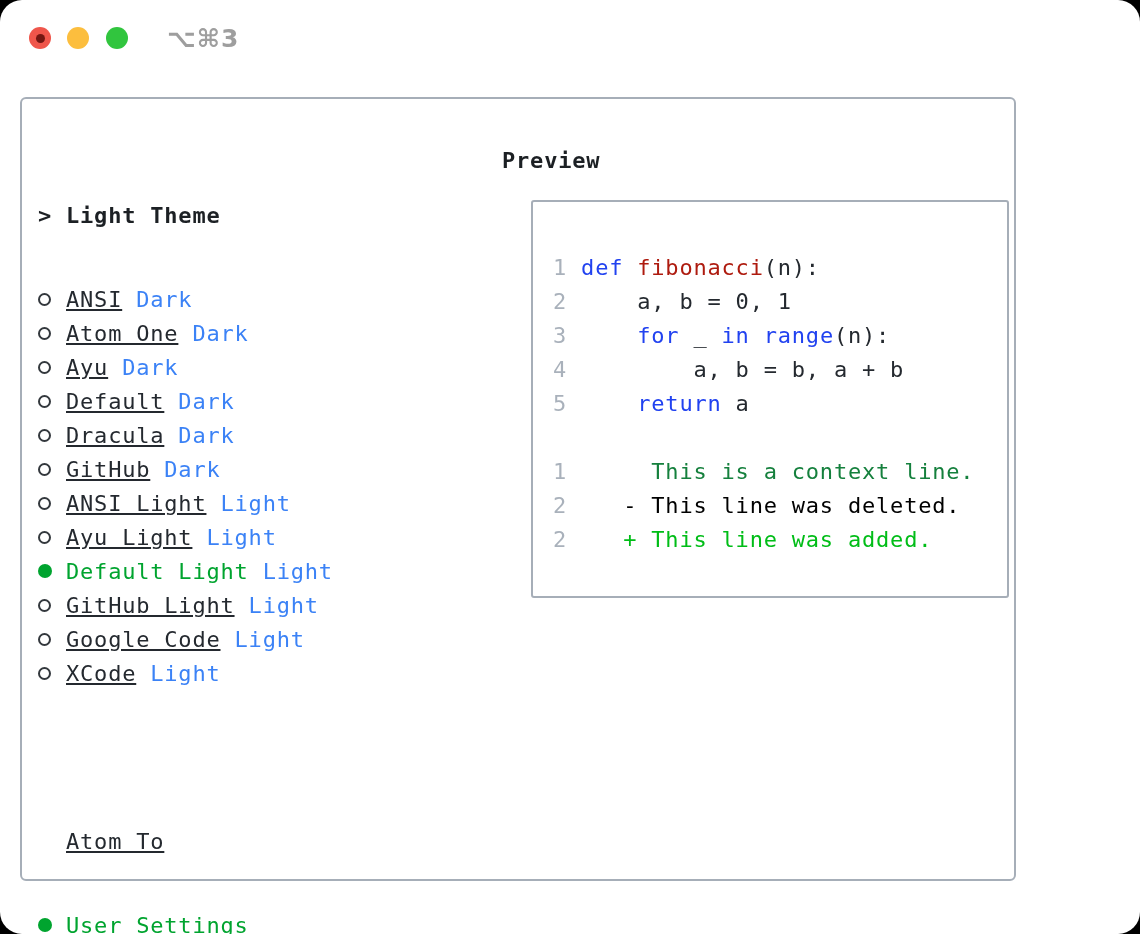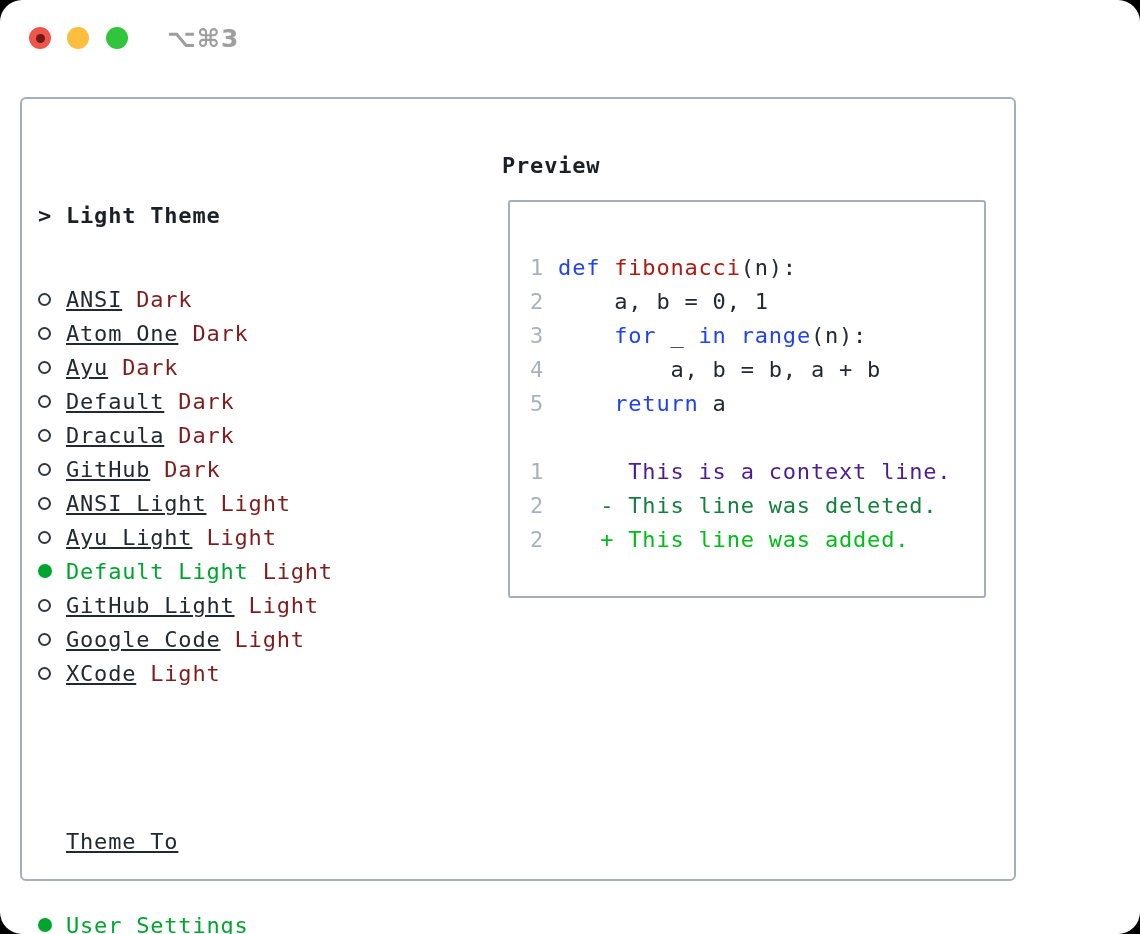--- a/index.html
+++ b/index.html
@@ -28,37 +28,37 @@
   }
   .mono { font-size:22px; letter-spacing:0.8px; color:#24292f; white-space:pre; }
   .row { height:34px; display:flex; align-items:center; }
   .prefix { display:inline-flex; width:28px; flex:0 0 28px; align-items:center; }
   .prompt { font-weight:bold; color:#1c2024; }
   .hdr  { font-weight:bold; color:#1c2024; }
   .radio { width:13px; height:13px; border:2px solid #33383d; border-radius:50%; }
   .radio.sel { width:14px; height:14px; border:none; background:#00a42f; }
   .label-dark  { color:#24292f;text-decoration:underline; }
   .label-green { color:#00a42f; }
-  .suffix { color:#7f1d1d; }
+  .suffix { color:#3b82f6; }
   .left-col { position:absolute; left:16px; top:49px; }
   .spacer { height:34px; }
   
-  .preview-hdr { position:absolute; left:480px; top:49px; height:34px; display:flex; align-items:center; }
+  .preview-hdr { position:absolute; left:480px; top:49px; height:34px; display:flex; }
   .preview-box {
-    position:absolute; left:486px; top:101px; width:478px; height:398px;
+    position:absolute; left:509px; top:101px; width:478px; height:398px;
     border:2px solid #a6aeb8; border-radius:3px; background:#fff;padding-left:25px;
   }
   .code { position:absolute; left:20px; top:49px; line-height:34px; }
   .code div { height:34px; }
   .ln  { color:#a9b1bb; }
   .kw  { color:#2142f0; }
   .fn  { color:#ae1b0f; }
   .pl  { color:#24292f; }
-  .ctx { color:#4c1d95; }
-  .del { color:#15803d; }
+  .ctx { color:#15803d; }
+  .del { color:#000000; }
   .add { color:#00bd17; }
 </style>
 </head>
 <body>
 
 <div class="window">
 
   <div class="titlebar">
     <span class="tl red" style="background:#ef564b">
         <span class="tl-dot"></span>
@@ -72,21 +72,21 @@
 
     <div class="left-col mono">
       <div class="row">
         <span class="prefix"><span class="prompt">&gt;</span></span>
         <span class="hdr">Light Theme</span>
       </div>
       <div id="theme-items"><div class="row"><span class="prefix"><span class="radio"></span></span><span class="label-dark">ANSI</span><span class="suffix"> Dark</span></div><div class="row"><span class="prefix"><span class="radio"></span></span><span class="label-dark">Atom One</span><span class="suffix"> Dark</span></div><div class="row"><span class="prefix"><span class="radio"></span></span><span class="label-dark">Ayu</span><span class="suffix"> Dark</span></div><div class="row"><span class="prefix"><span class="radio"></span></span><span class="label-dark">Default</span><span class="suffix"> Dark</span></div><div class="row"><span class="prefix"><span class="radio"></span></span><span class="label-dark">Dracula</span><span class="suffix"> Dark</span></div><div class="row"><span class="prefix"><span class="radio"></span></span><span class="label-dark">GitHub</span><span class="suffix"> Dark</span></div><div class="row"><span class="prefix"><span class="radio"></span></span><span class="label-dark">ANSI Light</span><span class="suffix"> Light</span></div><div class="row"><span class="prefix"><span class="radio"></span></span><span class="label-dark">Ayu Light</span><span class="suffix"> Light</span></div><div class="row"><span class="prefix"><span class="radio sel"></span></span><span class="label-green">Default Light</span><span class="suffix"> Light</span></div><div class="row"><span class="prefix"><span class="radio"></span></span><span class="label-dark">GitHub Light</span><span class="suffix"> Light</span></div><div class="row"><span class="prefix"><span class="radio"></span></span><span class="label-dark">Google Code</span><span class="suffix"> Light</span></div><div class="row"><span class="prefix"><span class="radio"></span></span><span class="label-dark">XCode</span><span class="suffix"> Light</span></div></div>
       <div class="spacer"></div>
       <div class="row">
         <span class="prefix"></span>
-        <span class="label-dark">Theme To</span>
+        <span class="label-dark">Atom To</span>
       </div>
       <div id="apply-items"><div class="row"><span class="prefix"><span class="radio sel"></span></span><span class="label-green">User Settings</span></div></div>
       
       
     </div>
 
     <div class="preview-hdr mono">
       <span class="hdr">Preview</span>
     </div>
 

